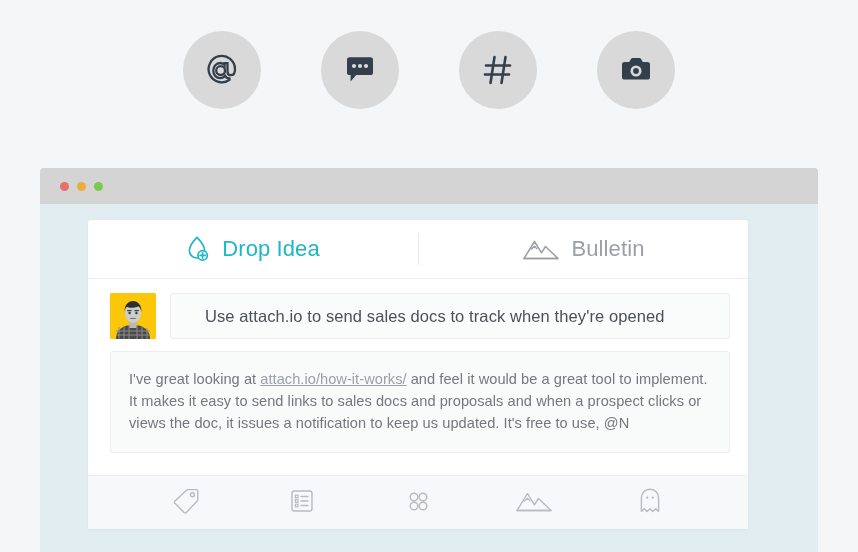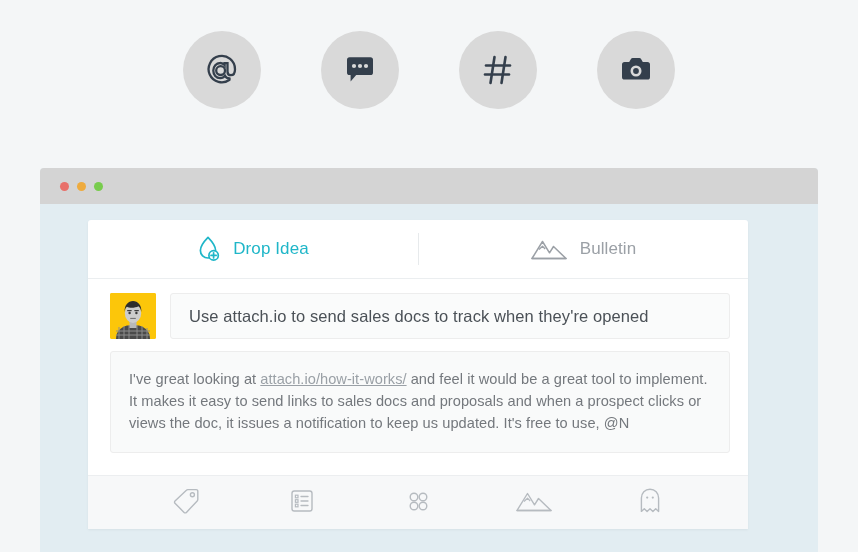--- a/index.html
+++ b/index.html
@@ -97,21 +97,21 @@
   .tab + .tab::before {
     content: "";
     position: absolute;
     left: 0;
     top: 13px;
     bottom: 13px;
     width: 1px;
     background: #e7eaec;
   }
   .tab-label {
-    font-size: 17px;
+    font-size: 22px;
     color: #9ba0a6;
     letter-spacing: .1px;
   }
   .tab.active .tab-label { color: #1fb6c8; }
   .tab-icon { display: flex; align-items: center; }
 
   
   .title-row {
     display: flex;
     align-items: stretch;
@@ -136,20 +136,21 @@
     display: flex;
     align-items: center;
     padding: 0 18px;
     min-height: 46px;
     box-sizing: border-box;
   }
   .title-text {
     font-size: 16.5px;
     color: #4b5157;
     letter-spacing: .1px;
+    margin-left: 16px;
   }
 
   
   .body-wrap { padding: 12px 18px 22px 22px; }
   .body-field {
     background: #f9fafa;
     border: 1px solid #ededed;
     border-radius: 3px;
     padding: 16px 18px 18px 18px;
     min-height: 102px;

